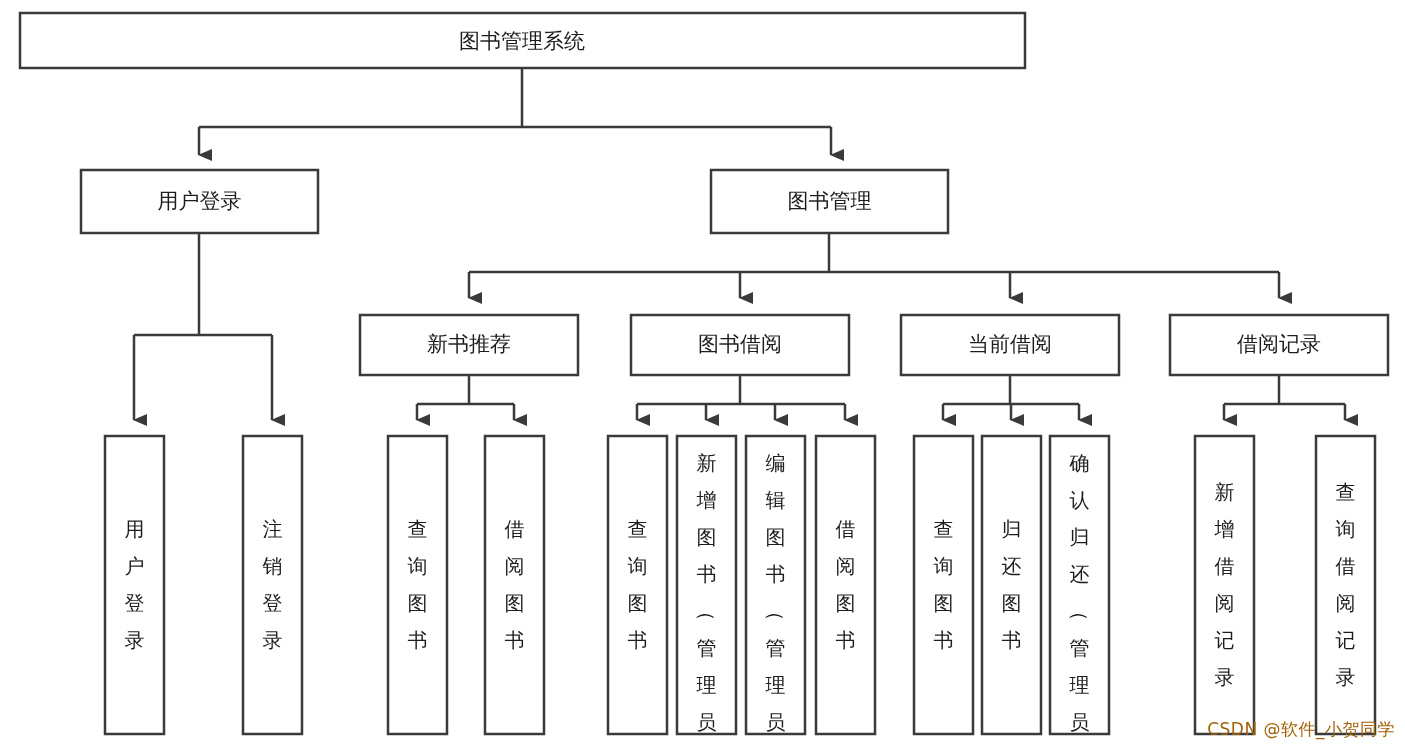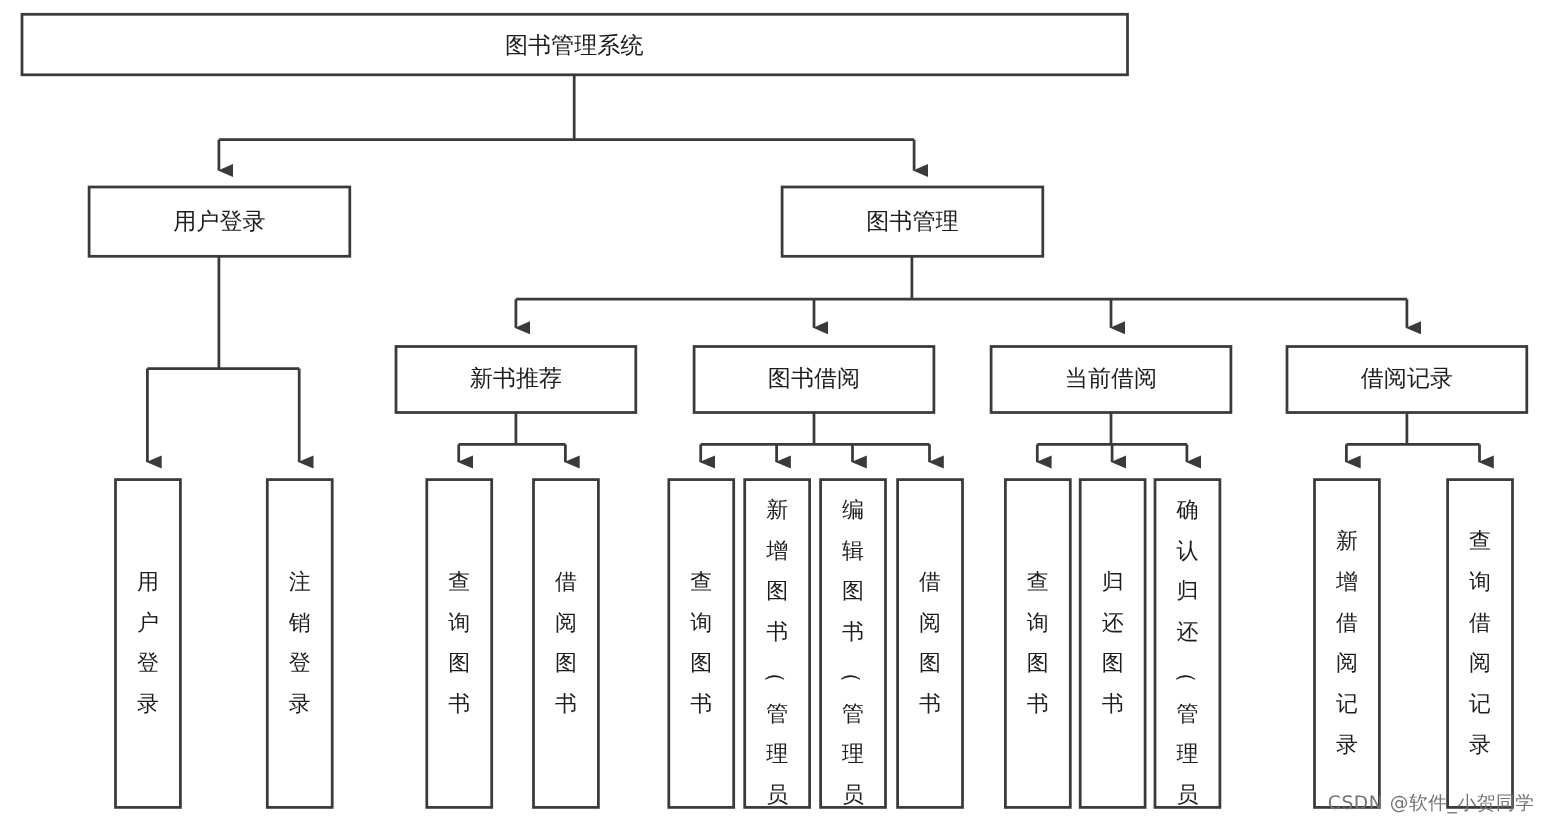--- a/index.html
+++ b/index.html
@@ -47,21 +47,21 @@
     font-size: 20px;
     fill: #1d1d1d;
     text-anchor: middle;
   }
   .watermark {
     position: absolute;
     right: 10px;
     bottom: 6px;
     font-family: "DejaVu Sans", "Liberation Sans", sans-serif;
     font-size: 17px;
-    color: #737373;
+    color: #a16207;
     white-space: nowrap;
     letter-spacing: 0.5px;
   }
 </style>
 </head>
 <body>
 
 <svg id="diagram" viewBox="0 0 1405 747" xmlns="http://www.w3.org/2000/svg">
 
   <defs>

